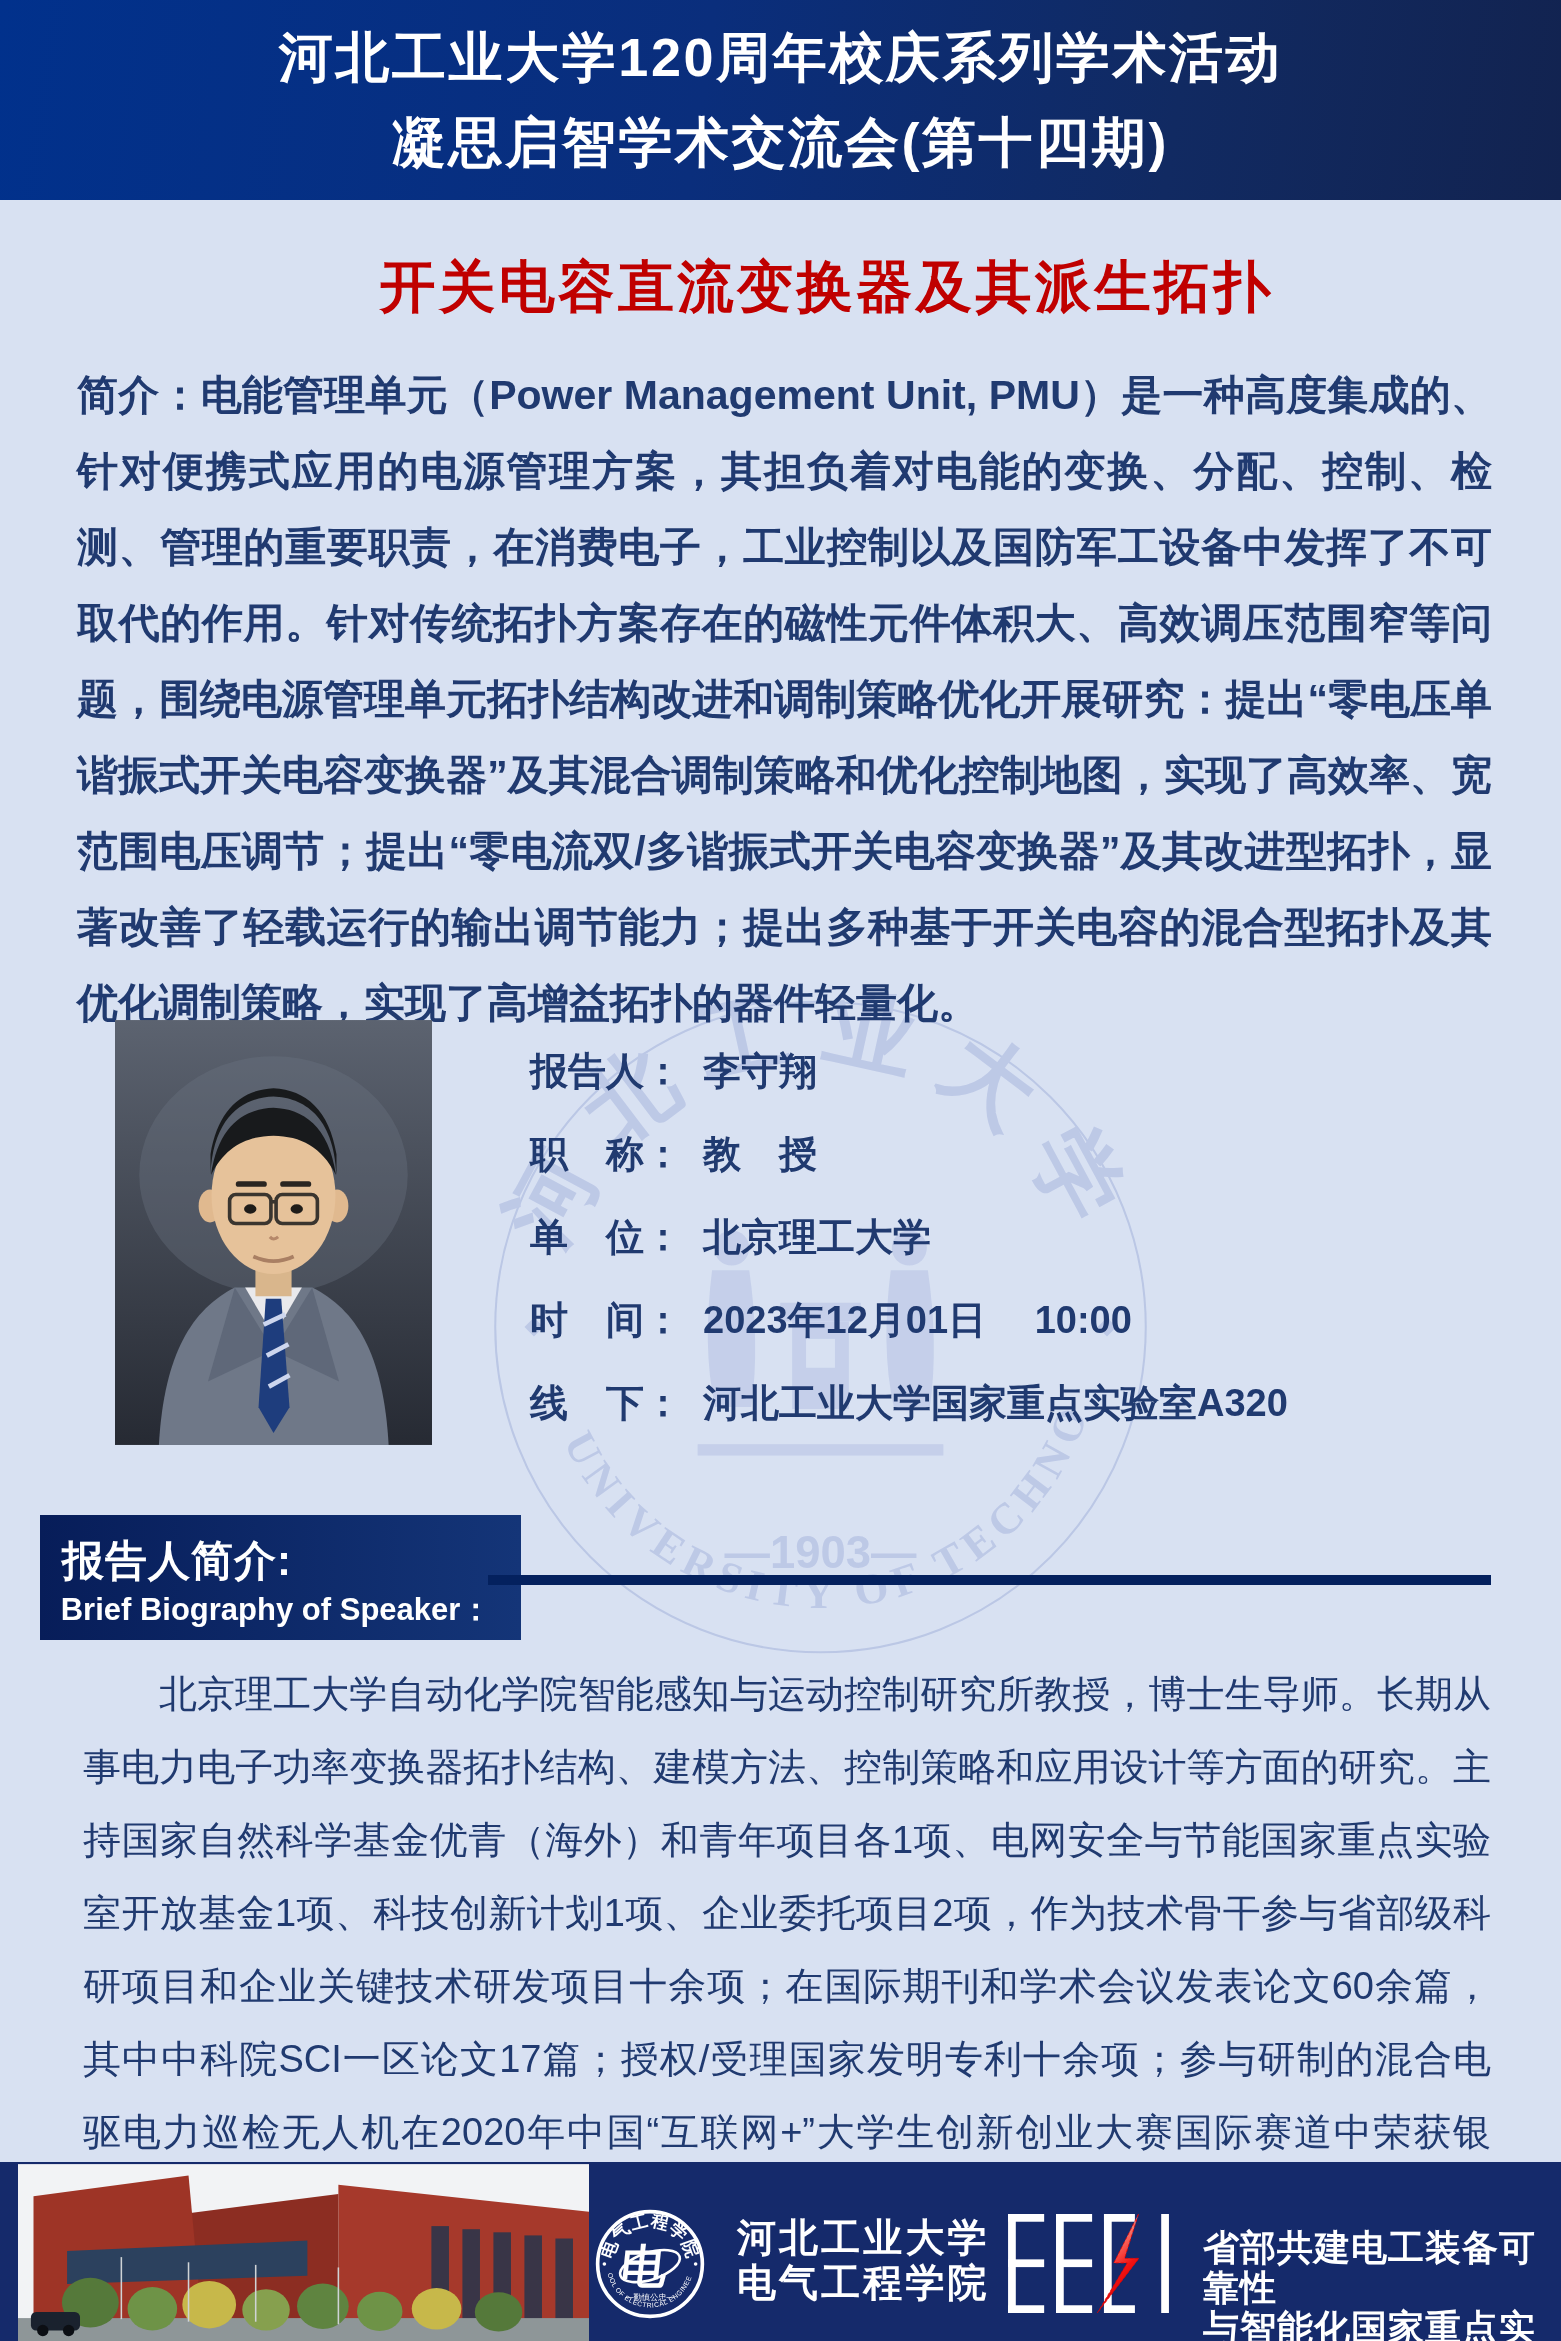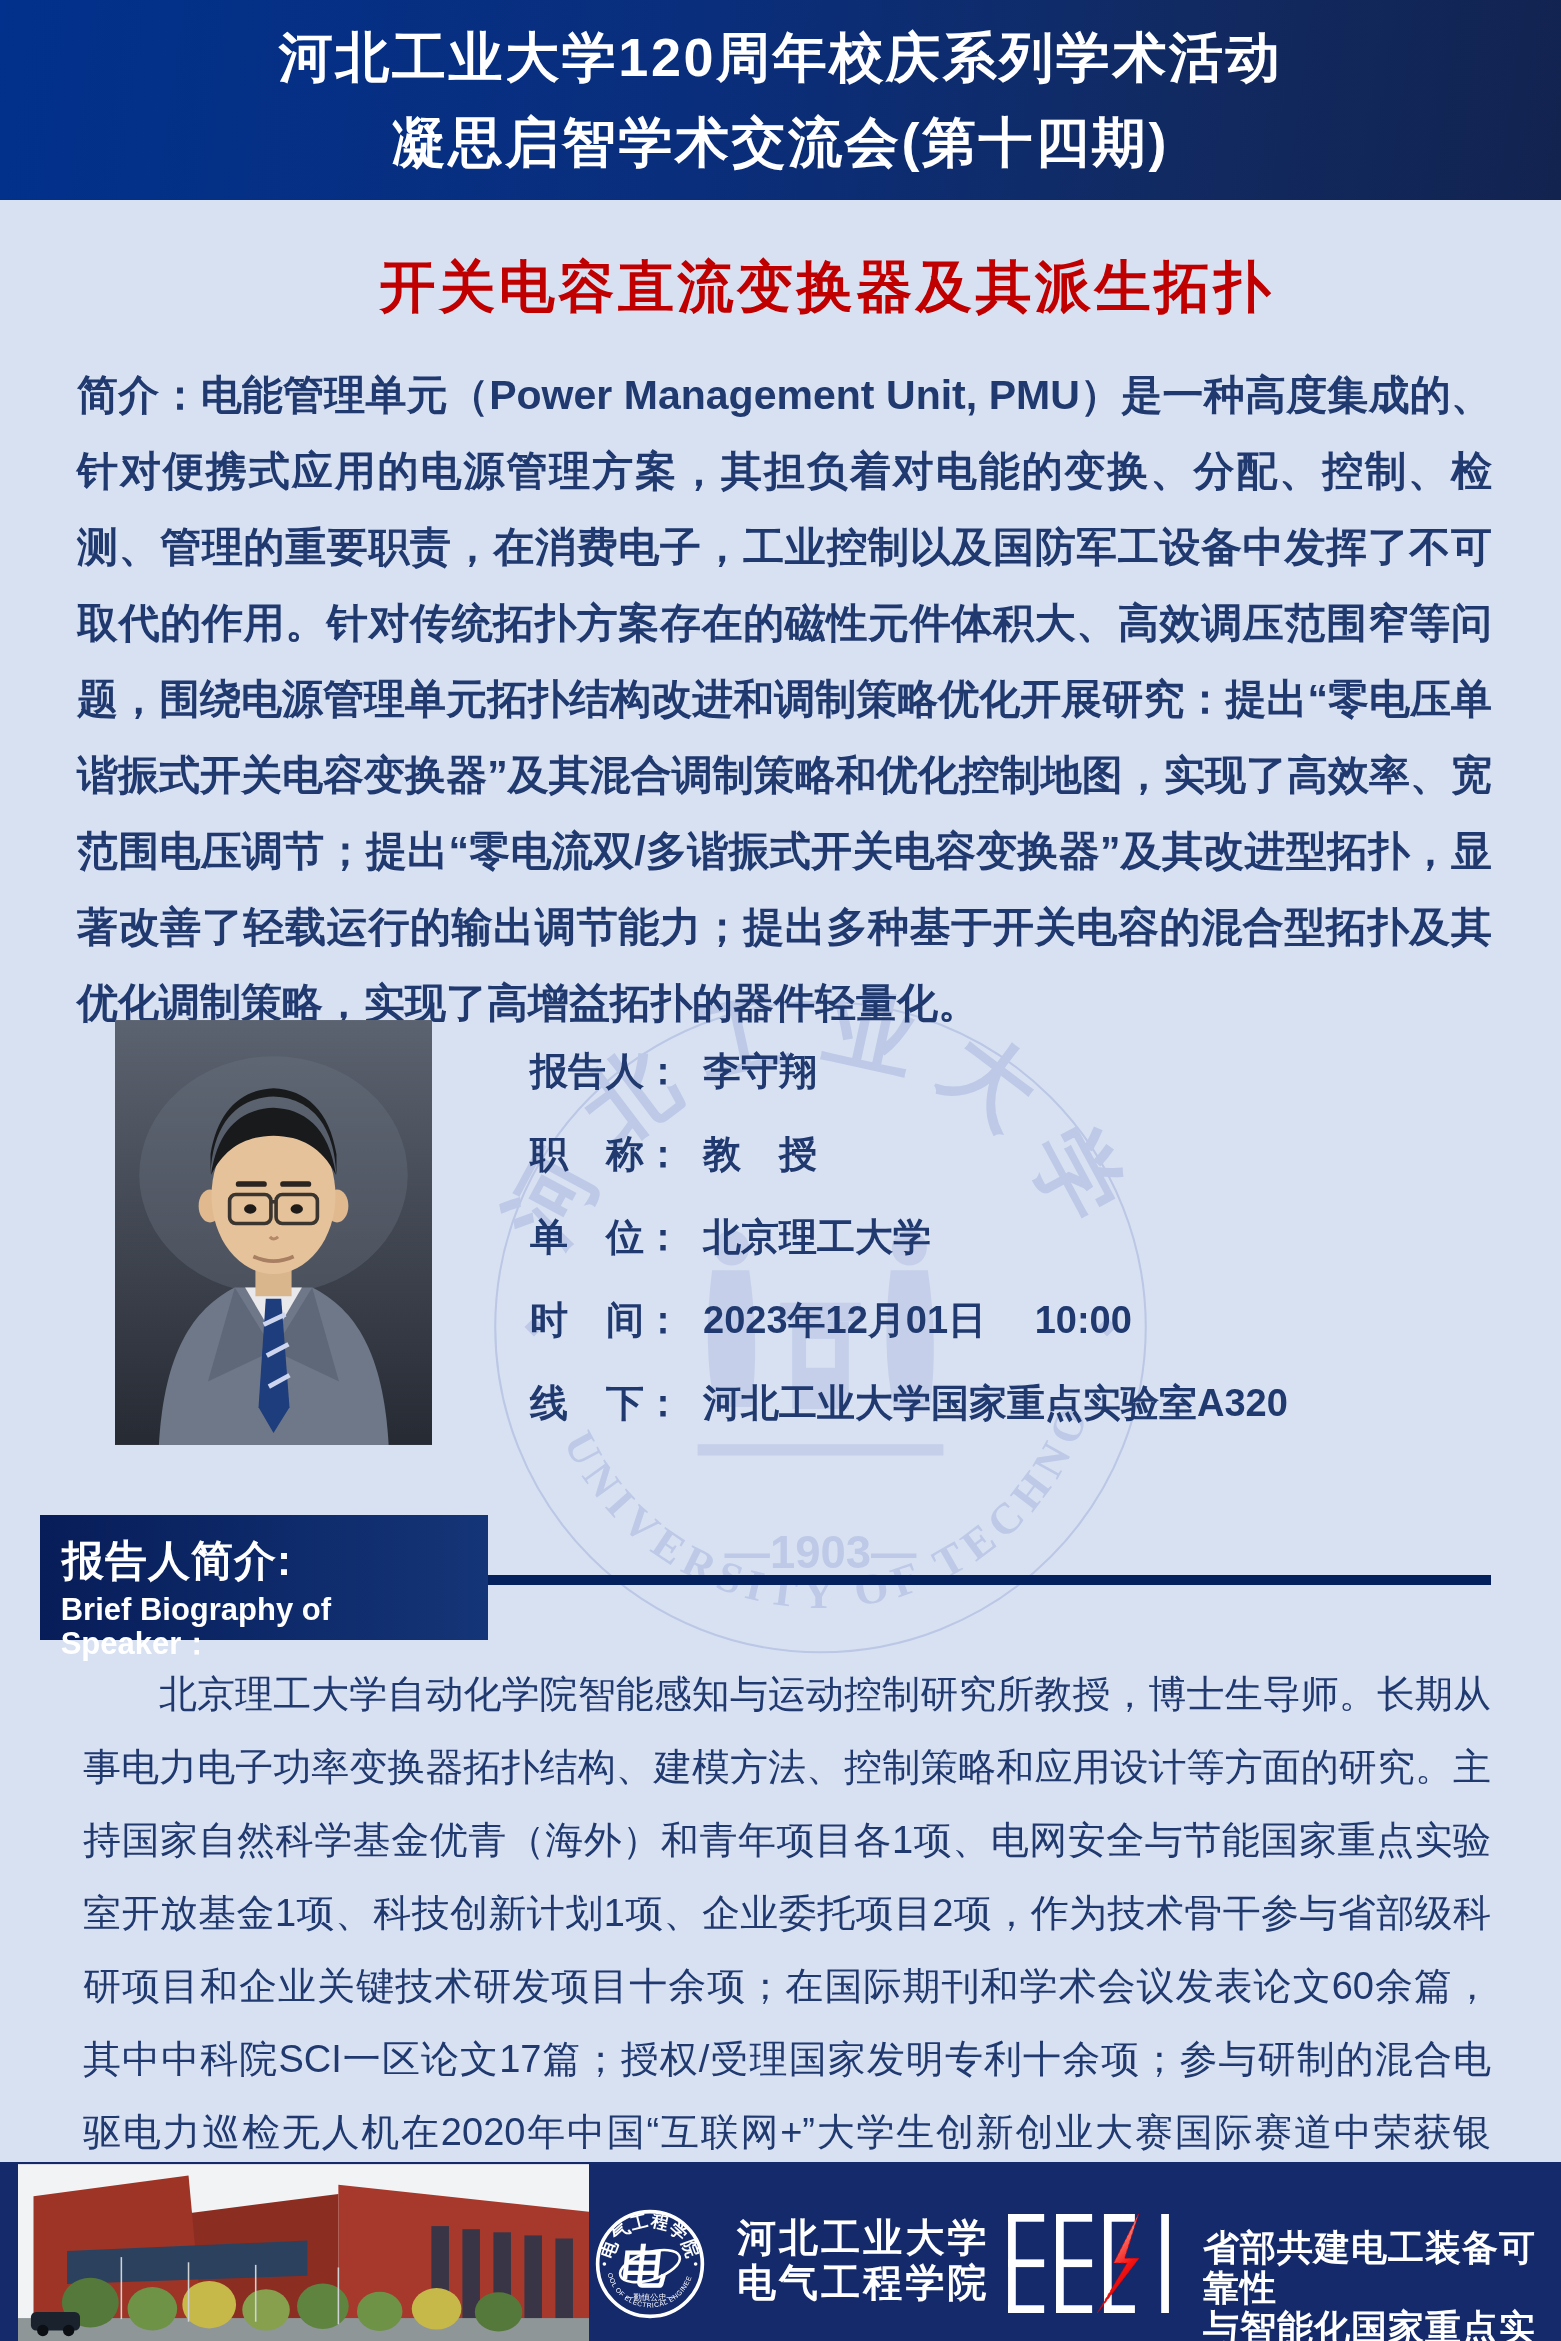--- a/index.html
+++ b/index.html
@@ -27,21 +27,21 @@
 
   
   .photo{left:115px;top:1020px;width:317px;height:425px;}
   .info{left:530px;top:1014px;width:1012px;}
   .info-row{height:83px;display:flex;align-items:flex-end;font-size:38px;font-weight:bold;color:#203a70;}
   .info-label{width:155px;white-space:pre;}
   .info-value{margin-left:18px;white-space:pre;}
 
   
   .banner-box{left:40px;top:1515px;width:448px;height:125px;
-              background:linear-gradient(90deg,#071d59 0%,#143578 100%);}
+              background:linear-gradient(90deg,#071d59 0%,#143578 100%);padding-left:33px;}
   .banner-zh{left:22px;top:23px;font-size:42px;font-weight:bold;color:#ffffff;letter-spacing:1px;line-height:1.1;}
   .banner-en{left:20.7px;top:78px;font-size:31px;font-weight:bold;color:#ffffff;
              font-family:Liberation Sans, sans-serif;line-height:1.1;}
   .banner-bar{left:488px;top:1575px;width:1003px;height:10.3px;background:#04215e;}
 
   
   .bio{left:83px;top:1658px;width:1408px;font-size:38px;line-height:73px;
        text-align:justify;text-indent:2em;color:#203a70;font-weight:normal;}
 
   

